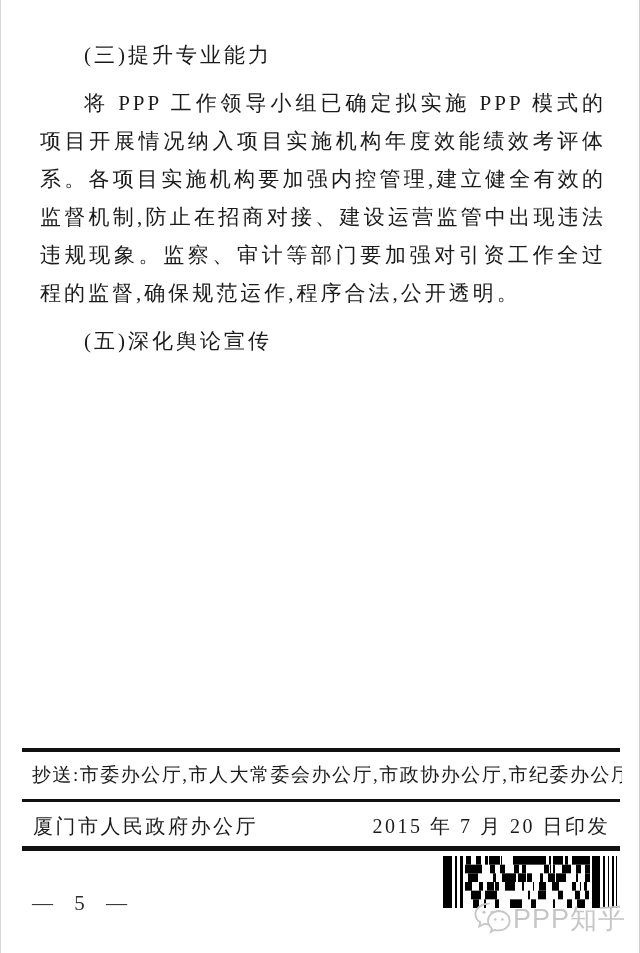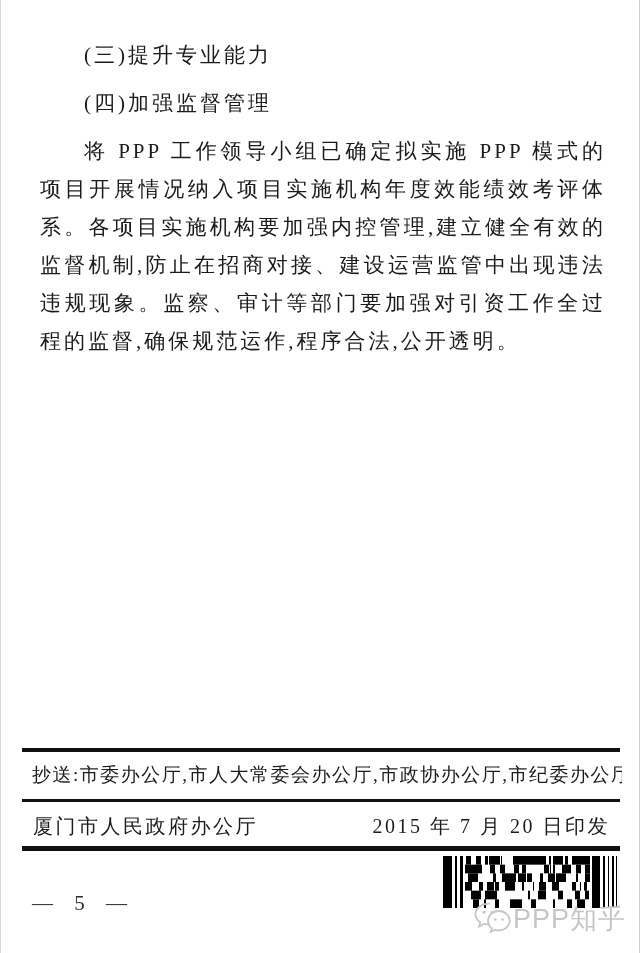--- a/index.html
+++ b/index.html
@@ -69,22 +69,22 @@
   .watermark svg { display: block; }
 </style>
 </head>
 <body>
 
 <div class="edge-line left"></div>
 <div class="edge-line right"></div>
 
 <div class="doc-body">
   <p>(三)提升专业能力</p>
-  <p>(四)加强监督管理</p>
   <p>将 PPP 工作领导小组已确定拟实施 PPP 模式的项目开展情况纳入项目实施机构年度效能绩效考评体系。各项目实施机构要加强内控管理,建立健全有效的监督机制,防止在招商对接、建设运营监管中出现违法违规现象。监察、审计等部门要加强对引资工作全过程的监督,确保规范运作,程序合法,公开透明。</p>
+  <p>(五)深化舆论宣传</p>
 </div>
 
 <div class="rule r1"></div>
 
 <div class="cc-line">抄送:市委办公厅,市人大常委会办公厅,市政协办公厅,市纪委办公厅。</div>
 
 <div class="rule r2"></div>
 
 <div class="issuer-row">
   <span>厦门市人民政府办公厅</span>

